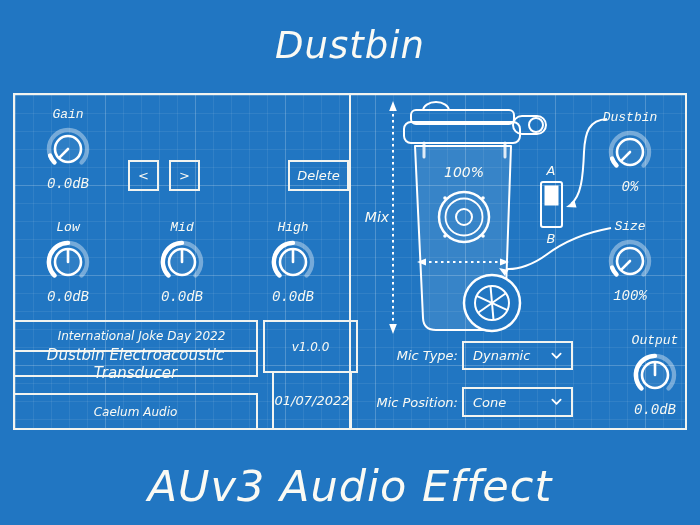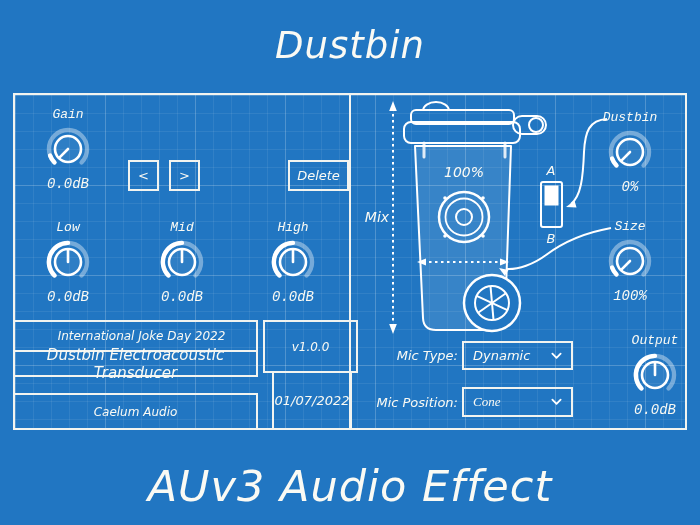--- a/index.html
+++ b/index.html
@@ -212,20 +212,20 @@
   </div>
 
   <div class="abs lbl r" style="left:372px;top:348px;width:86px;">Mic Type:</div>
   <div class="abs box dropdown" style="left:462px;top:341px;width:111px;height:29px;">
     <span>Dynamic</span>
     <svg width="11" height="8" viewBox="0 0 12 8">
       <path d="M1.5 1.5 L6 6 L10.5 1.5" fill="none" stroke="#fff" stroke-width="2" stroke-linecap="round" stroke-linejoin="round"></path>
     </svg>
   </div>
   <div class="abs lbl r" style="left:362px;top:395px;width:96px;">Mic Position:</div>
-  <div class="abs box dropdown" style="left:462px;top:387px;width:111px;height:30px;font-family:Liberation Serif, serif;">
+  <div class="abs box dropdown" style="left:462px;top:387px;width:111px;height:30px;">
     <span>Cone</span>
     <svg width="11" height="8" viewBox="0 0 12 8">
       <path d="M1.5 1.5 L6 6 L10.5 1.5" fill="none" stroke="#fff" stroke-width="2" stroke-linecap="round" stroke-linejoin="round"></path>
     </svg>
   </div>
 
 </div>
 
 </body></html>

